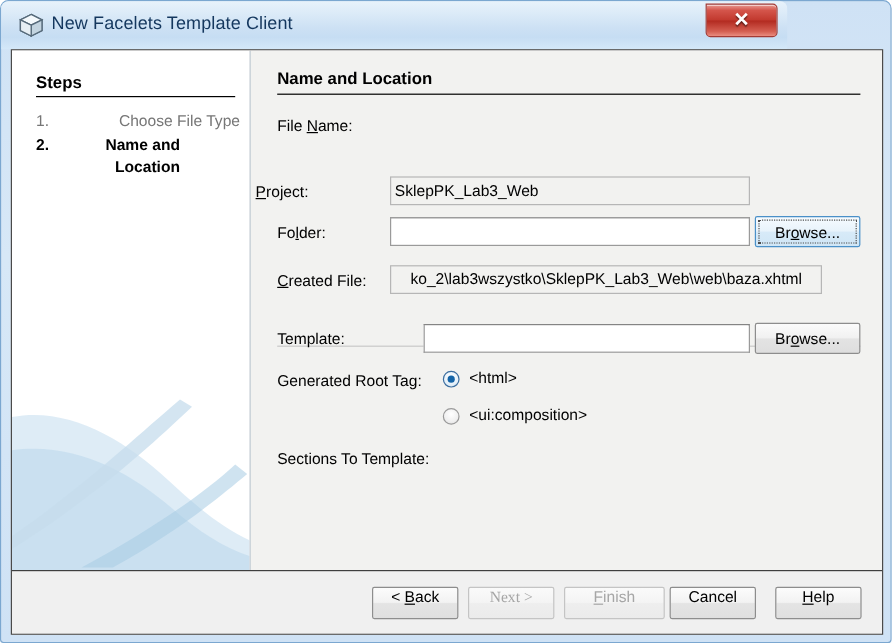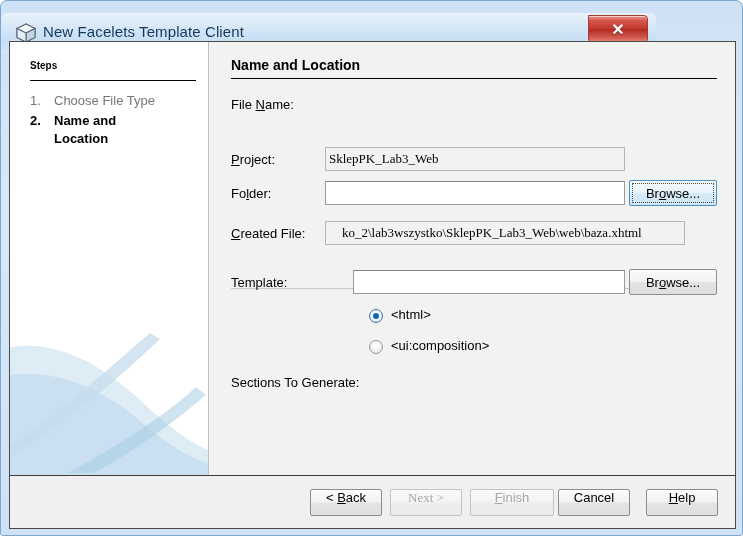--- a/index.html
+++ b/index.html
@@ -23,21 +23,21 @@
     width: 743px; height: 536px;
     box-sizing: border-box;
     background: linear-gradient(to bottom, #cfe2f5 0%, #d7e8f7 40%, #cfe2f5 100%);
     border: 1px solid #7ba7d0;
     border-radius: 7px 7px 3px 3px;
   }
 
   
   #titlebar {
     position: absolute;
-    left: 0; top: 12px;
+    left: 0; top: 0;
     width: 655px; height: 40px;
     box-sizing: border-box;
     background: linear-gradient(to bottom,
         #e8f2fb 0%, #dcebf8 25%, #cde1f4 55%, #c6ddf3 75%, #d4e8f9 100%);
     border-radius: 6px 6px 0 0;
   }
   #title-icon {
     position: absolute;
     left: 14px; top: 9px;
     width: 22px; height: 22px;
@@ -105,21 +105,21 @@
   }
   #sidebar-divider {
     position: absolute;
     left: 198px; top: 0;
     width: 1px; height: 433px;
     background: #b8c4cf;
   }
   #steps-title {
     position: absolute;
     left: 20px; top: 18px;
-    font-size: 10px;
+    font-size: 14px;
     font-weight: bold;
   }
   #steps-rule {
     position: absolute;
     left: 20px; top: 38px;
     width: 166px; height: 1px;
     background: #000000;
   }
   .step-row {
     position: absolute;
@@ -130,20 +130,21 @@
   }
   .step-num {
     position: absolute;
     left: 0; top: 0;
     width: 20px;
     text-align: left;
   }
   .step-label {
     display: block;
     margin-left: 24px;
+    text-align: right;
   }
   .step-inactive { color: #767676; }
   .step-active { color: #000000; font-weight: bold; }
 
   
   #swoosh {
     position: absolute;
     left: 0; bottom: 0;
     width: 198px; height: 170px;
     pointer-events: none;
@@ -189,21 +190,20 @@
     border: 1px solid #9a9a9a;
     border-top-color: #848484;
     line-height: 22px;
     overflow: hidden;
     white-space: nowrap;
   }
   .txt.readonly {
     background: #f2f2f0;
     border: 1px solid #b6b6b6;
     color: #000000;
-    font-family: Liberation Serif, serif;
   }
 
   .btn {
     position: absolute;
     box-sizing: border-box;
     height: 26px;
     font-family: "Liberation Sans", sans-serif;
     font-size: 13px;
     color: #000000;
     background: linear-gradient(to bottom, #fbfbfb 0%, #f1f1f1 48%, #e3e3e3 52%, #dedede 100%);
@@ -338,51 +338,52 @@
       </div>
       <div id="sidebar-divider"></div>
 
       <div id="main">
 
         <div id="main-title">Name and Location</div>
         <div id="main-rule"></div>
 
         <div class="lbl" style="left:22px; top:55px;"><span>File </span><u>N</u><span>ame:</span></div>
 
-        <div class="lbl" style="left:22px; top:110px;"><u>P</u><span>roject:</span></div>
+        <div class="lbl" style="left:4px; top:110px;"><u>P</u><span>roject:</span></div>
         <div class="txt readonly" style="left:116px; top:105px; width:300px;">SklepPK_Lab3_Web</div>
 
         <div class="lbl" style="left:22px; top:144px;"><span>Fo</span><u>l</u><span>der:</span></div>
         <div class="txt" style="left:116px; top:139px; width:300px;"></div>
         <div class="btn focused" style="left:420px; top:138px; width:88px;">
           <span><span>Br</span><u>o</u><span>wse...</span></span>
           <span class="focus-ring"></span>
         </div>
 
         <div class="lbl" style="left:22px; top:184px;"><u>C</u><span>reated File:</span></div>
         <div class="txt readonly" style="left:116px; top:179px; width:360px;padding-left:16px;">ko_2\lab3wszystko\SklepPK_Lab3_Web\web\baza.xhtml</div>
 
         <div id="sep-line"></div>
 
         <div class="lbl" style="left:22px; top:233px;">Template:</div>
         <div class="txt" style="left:144px; top:228px; width:272px;"></div>
         <div class="btn" style="left:420px; top:227px; width:88px;">
           <span><span>Br</span><u>o</u><span>wse...</span></span>
         </div>
 
+        <div class="lbl" style="left:22px; top:268px;">Generated Root Tag:</div>
         <div class="radio-row" style="left:160px; top:267px;">
           <span class="radio checked"></span>
           <span class="radio-label">&lt;html&gt;</span>
         </div>
         <div class="radio-row" style="left:160px; top:298px;">
           <span class="radio"></span>
           <span class="radio-label">&lt;ui:composition&gt;</span>
         </div>
 
-        <div class="lbl" style="left:22px; top:333px;">Sections To Generate:</div>
+        <div class="lbl" style="left:22px; top:333px;">Sections To Template:</div>
       </div>
 
     </div>
 
     <div id="buttonbar">
       <div class="barbtn" style="left:300px; width:72px;">
         <span><span>&lt; </span><u>B</u><span>ack</span></span>
       </div>
       <div class="barbtn disabled" style="left:380px; width:72px;font-family:Liberation Serif, serif;">
         <span><span>Next &gt;</span><u></u><span></span></span>

